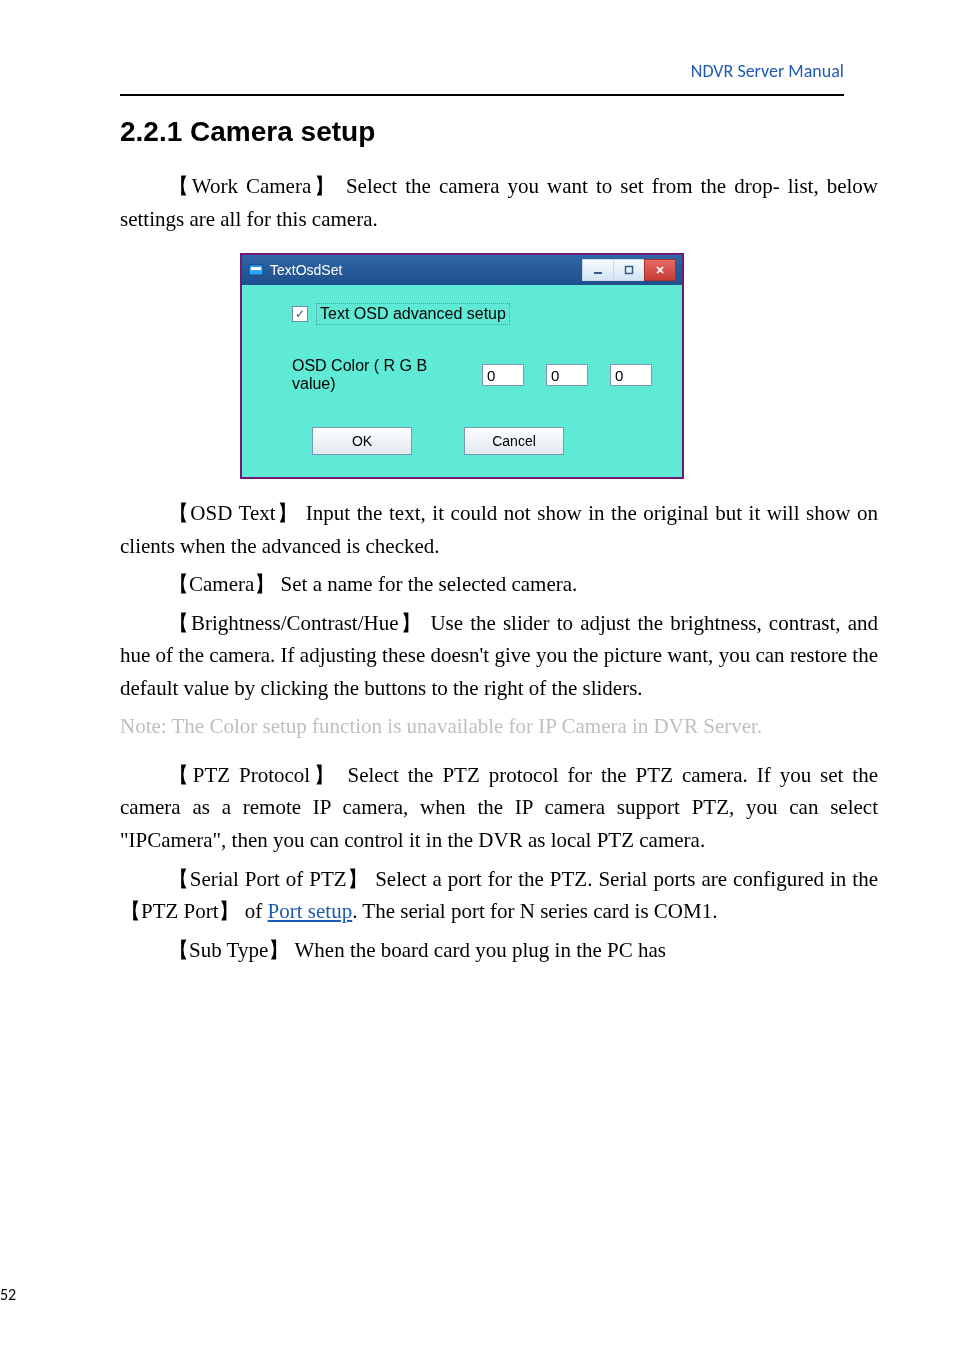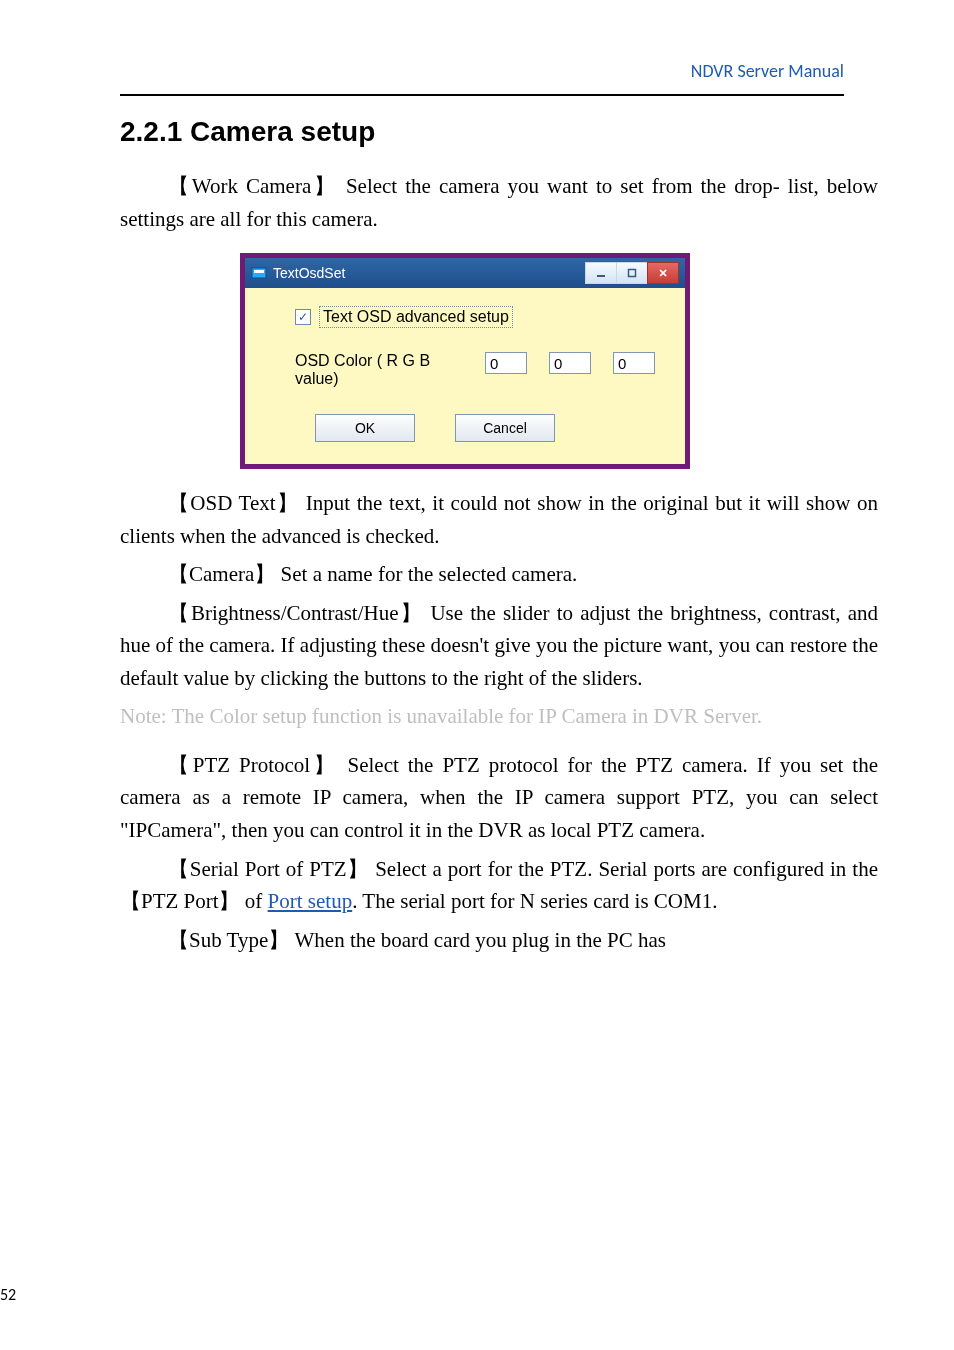--- a/index.html
+++ b/index.html
@@ -8,36 +8,36 @@
   .corner-link a{color:#1f5ab5;text-decoration:none}
   .hr-top{position:absolute;top:86px;left:120px;right:110px;border:0;border-top:2px solid #000;height:0}
   .content{margin-top:58px}
   h2{font-family:Verdana,Arial,sans-serif;font-weight:700;font-size:28px;margin:0 0 22px 0}
   .para{font-size:21px;line-height:1.55;text-align:justify;margin:0 0 6px 0}
   .para-indent{text-indent:48px}
   .bigb{font-family:"Arial Unicode MS","Segoe UI Symbol",sans-serif}
   .blue-underline{color:#1f5ab5;text-decoration:underline}
   .dialog-wrap{margin:18px 0 18px 120px}
   
-  .dlg{width:440px;border:5px solid #701a75;background:#fef9c3;position:relative;font-family:"Segoe UI",Tahoma,sans-serif}
+  .dlg{width:440px;border:2px solid #701a75;background:#5eead4;position:relative;font-family:"Segoe UI",Tahoma,sans-serif}
   .dlg-title{background:linear-gradient(#2f66a6,#1f4f8c);color:#fff;height:30px;display:flex;align-items:center;padding:0 6px;font-size:14px}
   .dlg-title-icon{margin-right:6px;display:inline-flex;align-items:center}
   .dlg-title-text{flex:1}
   .winbtns{display:flex;gap:0}
   .winbtn{width:30px;height:20px;border:1px solid #c9d6e6;margin-left:-1px;display:flex;align-items:center;justify-content:center;font-family:Arial,sans-serif;font-size:11px}
   .winbtn.min,.winbtn.max{background:linear-gradient(#f6fbff,#d3e4f4);color:#355b86}
   .winbtn.close{background:linear-gradient(#e46a65,#c83c36);color:#fff;font-weight:bold;border-color:#a72e29}
   .dlg-body{padding:18px 30px 22px 50px;color:#000}
-  .row1{display:flex;align-items:center;font-size:16px;margin-bottom:24px}
+  .row1{display:flex;align-items:center;font-size:16px;margin-bottom:32px}
   .cb{width:14px;height:14px;border:1px solid #6b8bb0;background:#fff;display:inline-flex;align-items:center;justify-content:center;margin-right:8px}
   .cb::after{content:"✓";font-size:12px;color:#2a5d98;line-height:1}
   .dashed-box{border:1px dotted #6b8bb0;padding:1px 3px}
-  .row2{display:flex;align-items:flex-start;font-size:16px;gap:22px;margin-bottom:26px}
+  .row2{display:flex;align-items:center;font-size:16px;gap:22px;margin-bottom:34px}
   .txtin{width:42px;height:22px;border:1px solid #7d98b7;background:#fff;font-size:15px;padding:1px 4px;box-sizing:border-box}
-  .btnrow{display:flex;gap:40px;padding-left:20px}
+  .btnrow{display:flex;gap:52px;padding-left:20px}
   .winbutton{width:98px;height:26px;border:1px solid #7d98b7;background:linear-gradient(#fdfefe,#e2e8ef);font-size:14px;font-family:"Segoe UI",Tahoma,sans-serif;display:flex;align-items:center;justify-content:center}
   .pagenum{position:absolute;bottom:46px;left:0;right:0;font-family:Calibri,Arial,sans-serif;font-size:16px}
   .color-note{font-size:21px;color:#bfbfbf;margin:6px 0 16px 0;text-indent:0;line-height:1.55}
 </style>
 </head>
 <body>
 
 <div class="page">
   <div class="corner-link"><a><span>NDVR Server Manual</span></a></div>
   <hr class="hr-top">

